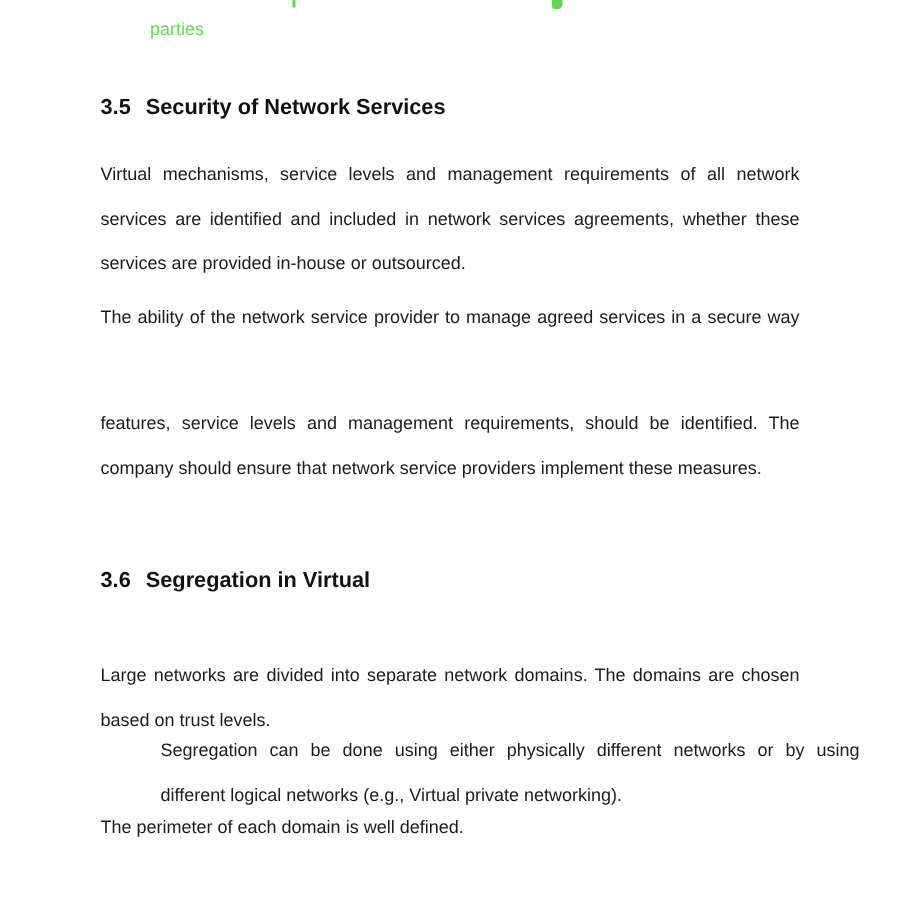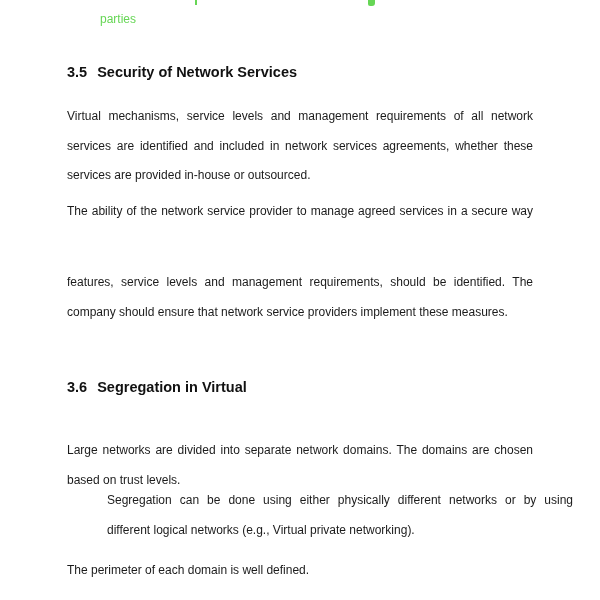--- a/index.html
+++ b/index.html
@@ -43,21 +43,21 @@
     position: absolute;
     left: 67px;
     width: 466px;
     font-size: 12px;
   }
   .p-1 { top: 102px; }
   .p-2 { top: 197px; }
   .p-3 { top: 268px; }
   .p-4 { top: 436px; }
   .p-5 { top: 486px; margin-left: 40px; }
-  .p-6 { top: 556px; }
+  .p-6 { top: 537px; }
 
   .jl, .ll { line-height: 29.5px; height: 29.5px; overflow: visible; }
   .jl { text-align: justify; text-align-last: justify; }
   .ll { text-align: center; text-align-last: left; }
 </style>
 </head>
 <body>
 
 <div class="page" style="color: rgb(27, 27, 27);">
 

